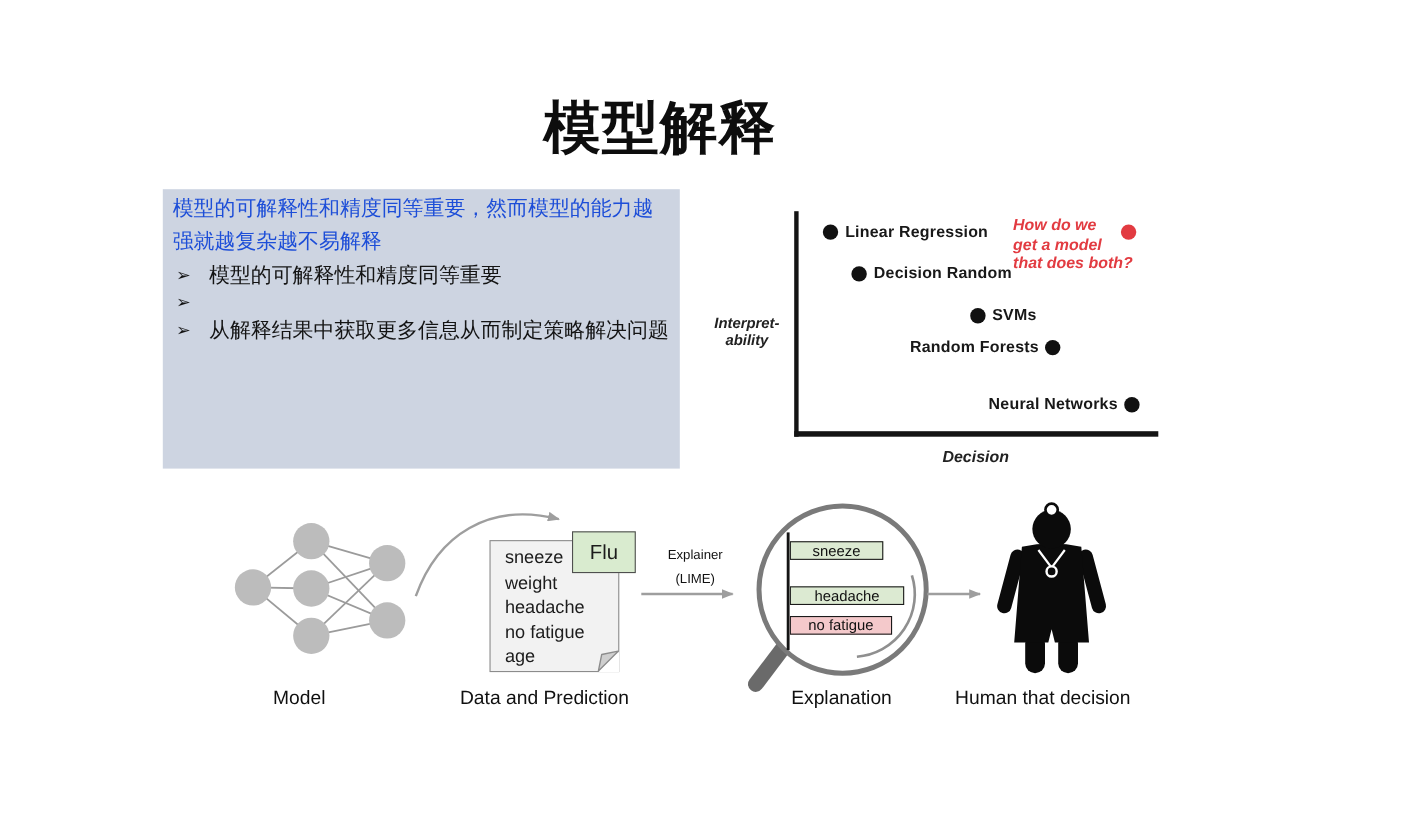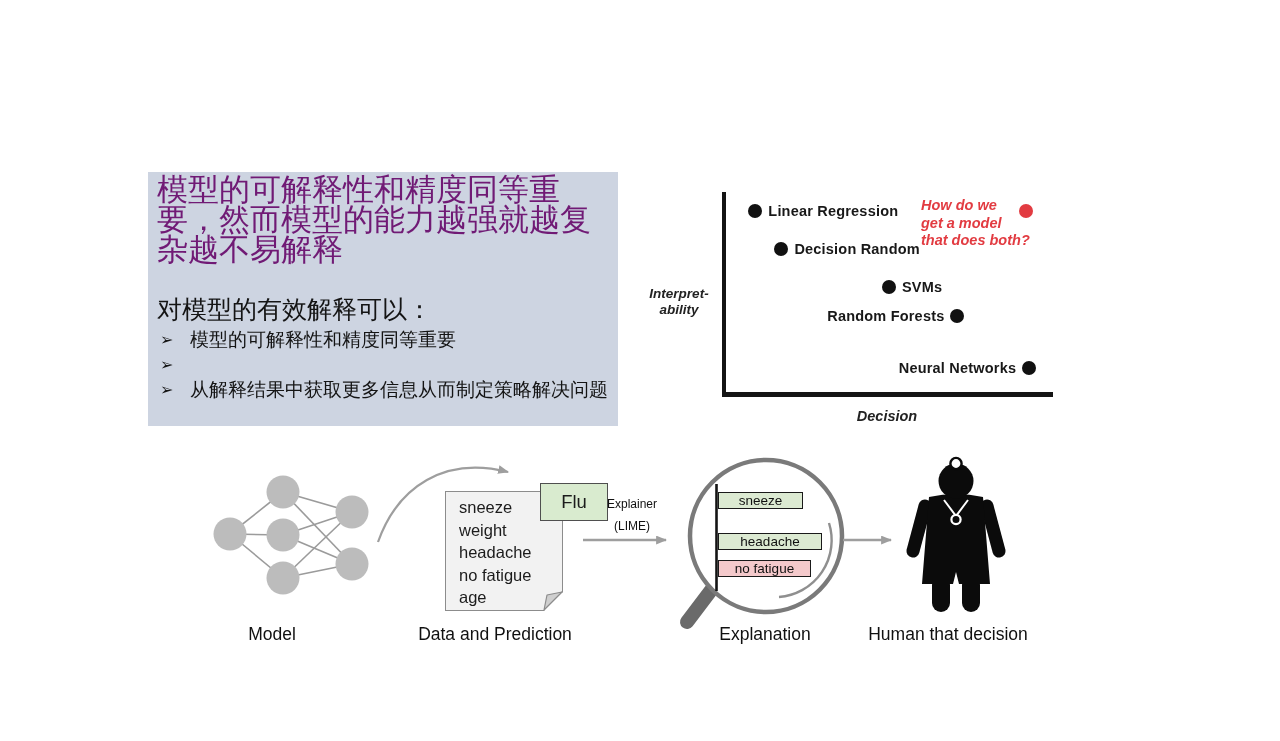--- a/index.html
+++ b/index.html
@@ -12,21 +12,21 @@
   
   .title{
     top:82px;left:600px;transform:translateX(-50%);
     font-size:52px;font-weight:700;letter-spacing:1px;color:#0d0d0d;white-space:nowrap;
   }
   
   .textbox{
     left:148px;top:172px;width:470px;height:254px;background:#cdd4e1;
     box-sizing:border-box;padding:3px 8px 0 9px;
   }
-  .tb-p1{font-size:31px;line-height:30px;color:#701a75;}
+  .tb-p1{font-size:19px;line-height:30px;color:#1d4ed8;}
   .tb-p2{font-size:25px;line-height:30px;margin-top:29px;color:#141414;}
   .tb-bullets{margin-top:3px;}
   .bullet-row{display:flex;font-size:19px;line-height:25px;color:#141414;}
   .bullet-marker{width:30px;flex:0 0 30px;text-align:left;padding-left:3px;font-size:16px;}
   
   .y-axis{left:722px;top:192px;width:4px;height:205px;background:#141414;}
   .x-axis{left:722px;top:392px;width:331px;height:5px;background:#141414;}
   .plot-area{left:726px;top:193px;width:326px;height:199px;}
   .pt{position:absolute;width:0;height:0;}
   .pt .dot{position:absolute;width:14px;height:14px;border-radius:50%;transform:translate(-50%,-50%);}
@@ -36,41 +36,41 @@
   .ylabel{left:679px;top:286px;transform:translateX(-50%);font-style:italic;font-weight:700;font-size:13.5px;line-height:16px;text-align:center;white-space:pre-line;color:#222;}
   .xlabel{left:887px;top:408px;transform:translateX(-50%);font-style:italic;font-weight:700;font-size:14.5px;color:#222;}
   .annotation{left:921px;top:197px;font-weight:700;font-size:14.5px;line-height:17.5px;white-space:pre-line;}
   
   .note{
     left:445px;top:491px;width:118px;height:120px;background:#f2f2f2;
     border:1.5px solid #8c8c8c;box-sizing:border-box;
   }
   .note-text{padding:4px 0 0 13px;font-size:16.5px;line-height:22.5px;color:#1c1c1c;white-space:pre-line;}
   .flu-box{
-    left:540px;top:483px;width:68px;height:38px;background:#d9ebcf;
+    left:520px;top:483px;width:58px;height:38px;background:#d9ebcf;
     border:1.5px solid #4f4f4f;box-sizing:border-box;
     display:flex;align-items:center;justify-content:center;
     font-size:18.5px;color:#1c1c1c;
   }
   .explainer-label{left:632px;top:494px;transform:translateX(-50%);font-size:12px;line-height:21.5px;text-align:center;white-space:pre-line;color:#111;}
   .bars-wrap{left:718px;top:490px;width:108px;height:100px;}
   .mag-bar{position:absolute;left:0;height:15px;border:1.6px solid #1a1a1a;box-sizing:content-box;
            font-size:13.5px;line-height:15px;text-align:center;color:#111;}
   .flow-label{top:624px;transform:translateX(-50%);font-size:17.5px;color:#101010;white-space:nowrap;}
   svg.overlay{position:absolute;left:0;top:0;pointer-events:none;}
 </style>
 </head>
 <body>
 
 <div class="slide">
 
+  <div class="abs title">模型解释</div>
 
   <div class="abs textbox">
     <div class="tb-p1">模型的可解释性和精度同等重要，然而模型的能力越强就越复杂越不易解释</div>
-    <div class="tb-p2">对模型的有效解释可以：</div>
     <div class="tb-bullets">
       <div class="bullet-row">
         <span class="bullet-marker">➢</span>
         <span>模型的可解释性和精度同等重要</span>
       </div>
       <div class="bullet-row">
         <span class="bullet-marker">➢</span>
       </div>
       <div class="bullet-row">
         <span class="bullet-marker">➢</span>

